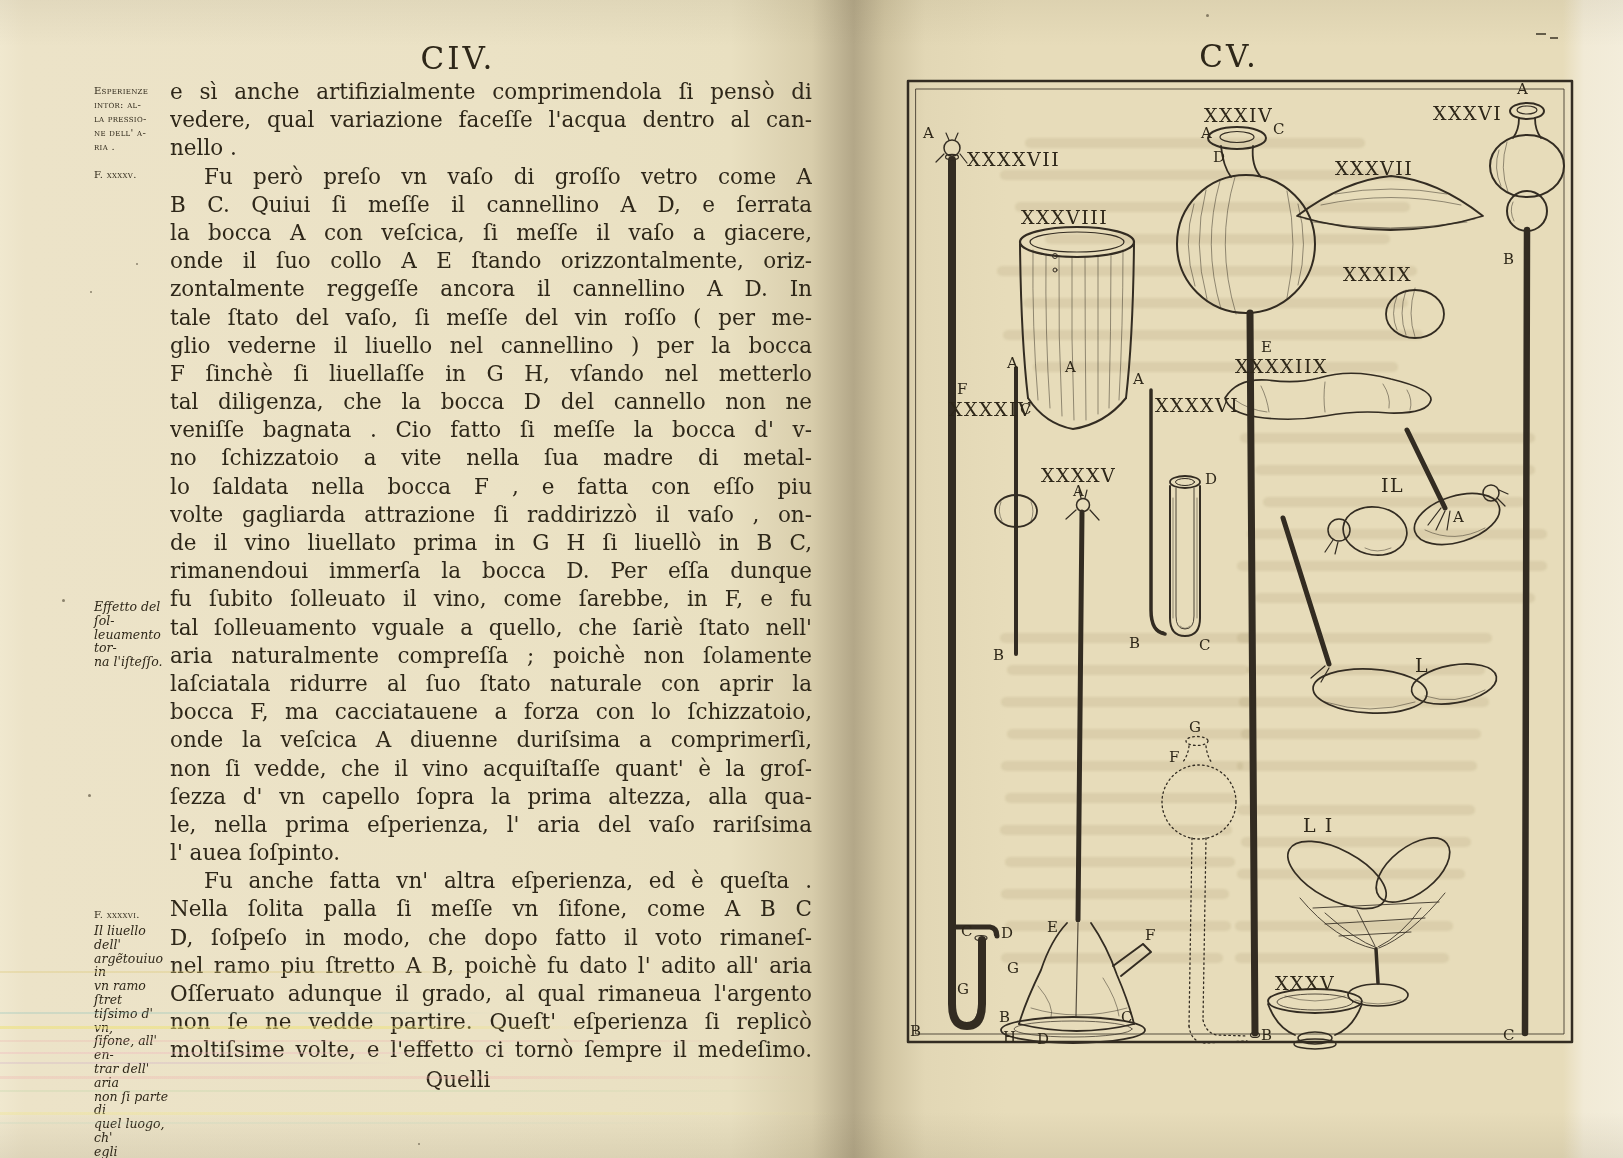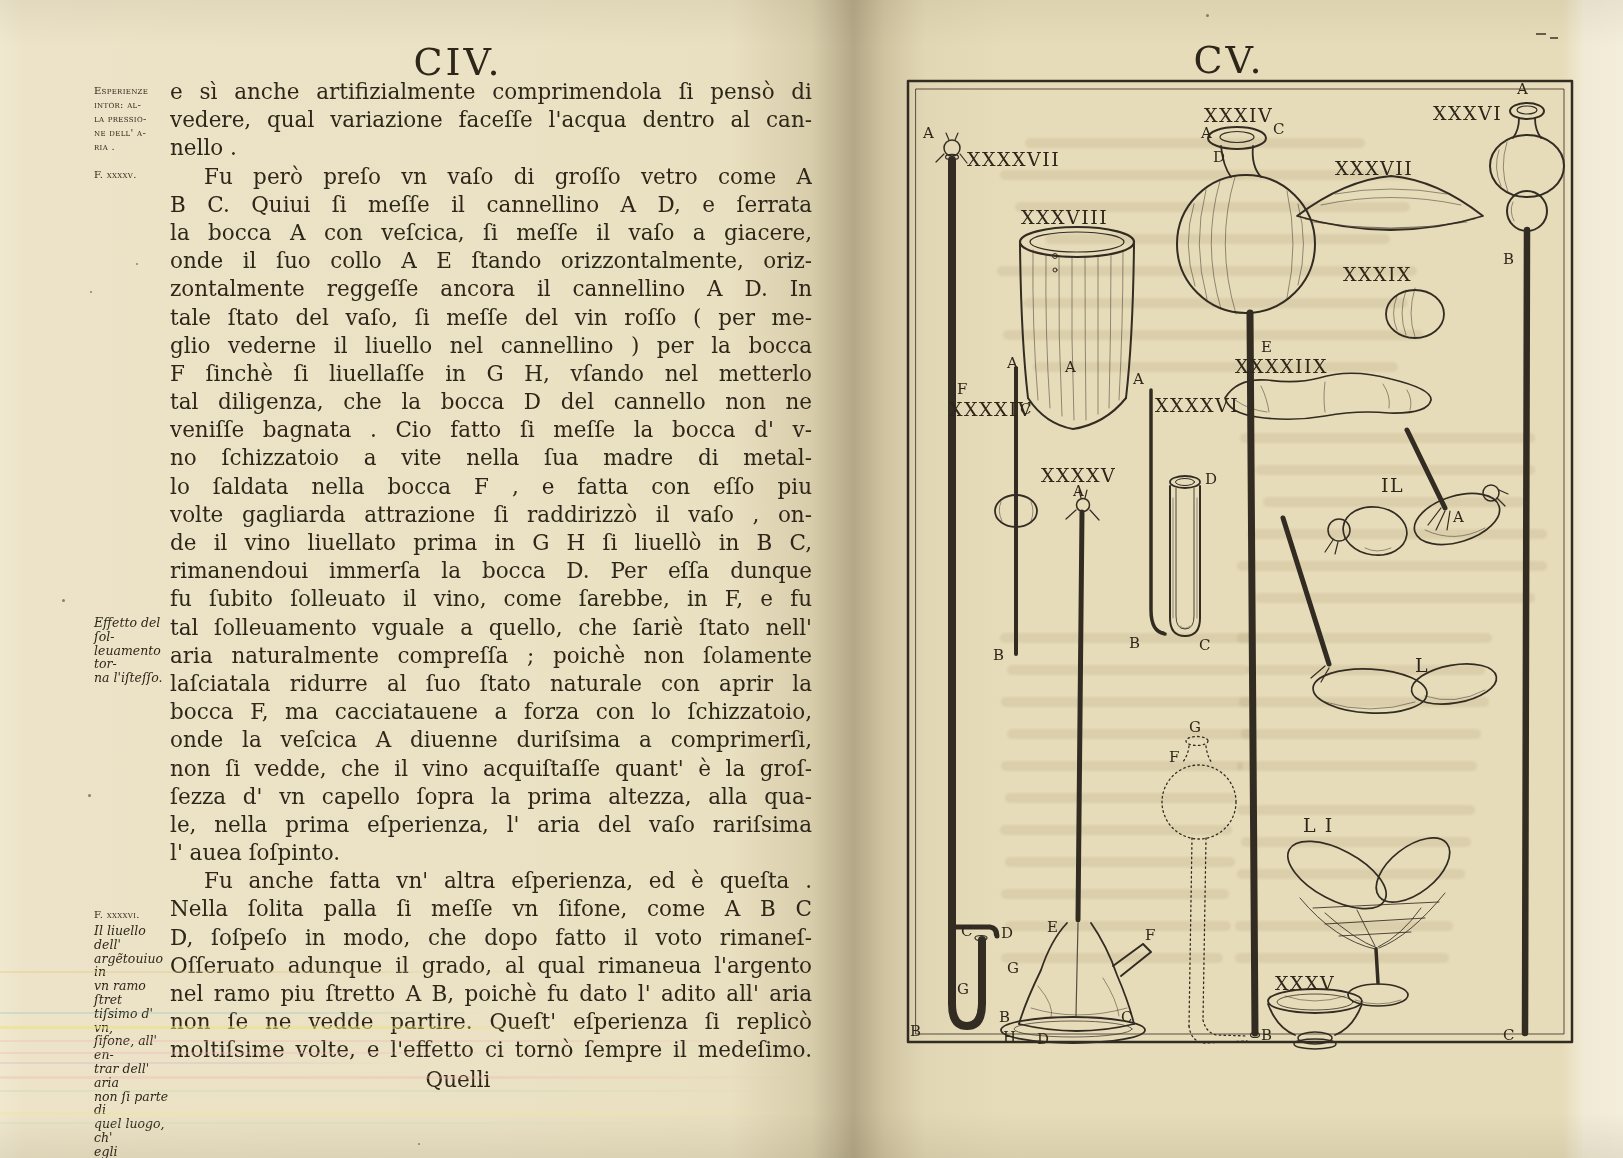--- a/index.html
+++ b/index.html
@@ -7,21 +7,21 @@
     position:relative;width:1623px;height:1158px;overflow:hidden;
     font-family:"DejaVu Serif","Liberation Serif",serif;color:#2e2719;
     background:
       linear-gradient(180deg, rgba(90,80,50,.07), rgba(0,0,0,0) 4%, rgba(0,0,0,0) 96%, rgba(90,80,50,.10)),
       linear-gradient(90deg,
         #f0e8cf 0%, #ece3c8 1.5%, #ebe2c5 30%, #e9e0c1 45%,
         #d8cdab 50%, #b3a788 52.6%, #cfc3a0 54.5%, #e2d7b5 57%,
         #e7dcba 62%, #e7dcba 96.3%, #f1ead6 97.6%, #f3eddb 100%);
   }
   
-  .pagenum{position:absolute;text-align:center;font-size:38px;letter-spacing:3px;}
+  .pagenum{position:absolute;text-align:center;font-size:31px;letter-spacing:3px;}
   #pn-left{left:398px;top:40px;width:120px;}
   #pn-right{left:1174px;top:38px;width:110px;}
   #text-col{position:absolute;left:170px;top:78px;width:642px;}
   .line{height:28.2px;line-height:28.2px;font-size:21.5px;white-space:nowrap;
         text-align:justify;overflow:hidden;}
   .line.just{text-align:justify;text-align-last:justify;white-space:normal;height:28.2px;}
   .line.indent{padding-left:34px;}
   .line.noj{text-align-left;text-align-last:left;}
   .catchword{height:30px;line-height:30px;font-size:21.5px;text-align:center;padding-right:66px;}
   #margin-col{position:absolute;left:94px;top:0;width:80px;height:1158px;}
@@ -61,21 +61,21 @@
       <div class="mnote smallcaps" style="top: 84px;">
         <div>Esperienze</div>
         <div>intor: al-</div>
         <div>la pressio-</div>
         <div>ne dell' a-</div>
         <div>ria .</div>
       </div>
       <div class="mnote smallcaps" style="top: 168px;">
         <div>F. xxxxv.</div>
       </div>
-      <div class="mnote italic" style="top: 616px;">
+      <div class="mnote italic" style="top: 600px;">
         <div>Effetto del ſol-</div>
         <div>leuamento tor-</div>
         <div>na l'iſteſſo.</div>
       </div>
       <div class="mnote smallcaps" style="top: 888px; margin-top: 20px;">
         <div>F. xxxxvi.</div>
       </div>
       <div class="mnote italic" style="top: 924px;">
         <div>Il liuello dell'</div>
         <div>argẽtouiuo in</div>
@@ -114,22 +114,22 @@
       <div class="line just">laſciatala ridurre al ſuo ſtato naturale con aprir la</div>
       <div class="line just">bocca F, ma cacciatauene a forza con lo ſchizzatoio,</div>
       <div class="line just">onde la veſcica A diuenne duriſsima a comprimerſi,</div>
       <div class="line just">non ſi vedde, che il vino acquiſtaſſe quant' è la groſ-</div>
       <div class="line just">ſezza d' vn capello ſopra la prima altezza, alla qua-</div>
       <div class="line just">le, nella prima eſperienza, l' aria del vaſo rariſsima</div>
       <div class="line noj">l' auea ſoſpinto.</div>
       <div class="line just indent">Fu anche fatta vn' altra eſperienza, ed è queſta .</div>
       <div class="line just">Nella ſolita palla ſi meſſe vn ſifone, come A B C</div>
       <div class="line just">D, ſoſpeſo in modo, che dopo fatto il voto rimaneſ-</div>
+      <div class="line just">nel ramo piu ſtretto A B, poichè fu dato l' adito all' aria</div>
       <div class="line just">Oſſeruato adunque il grado, al qual rimaneua l'argento</div>
-      <div class="line just">nel ramo piu ſtretto A B, poichè fu dato l' adito all' aria</div>
       <div class="line just">non ſe ne vedde partire.  Queſt' eſperienza ſi replicò</div>
       <div class="line just">moltiſsime volte, e l'effetto ci tornò ſempre il medeſimo.</div>
       <div class="catchword">Quelli</div>
     </div>
 
   <div class="pagenum" id="pn-right">CV.</div>
 
   <div id="plate">
     <div id="bleed-layer">
         <div class="bleed" style="left: 120px; top: 60px; width: 340px;"></div>

